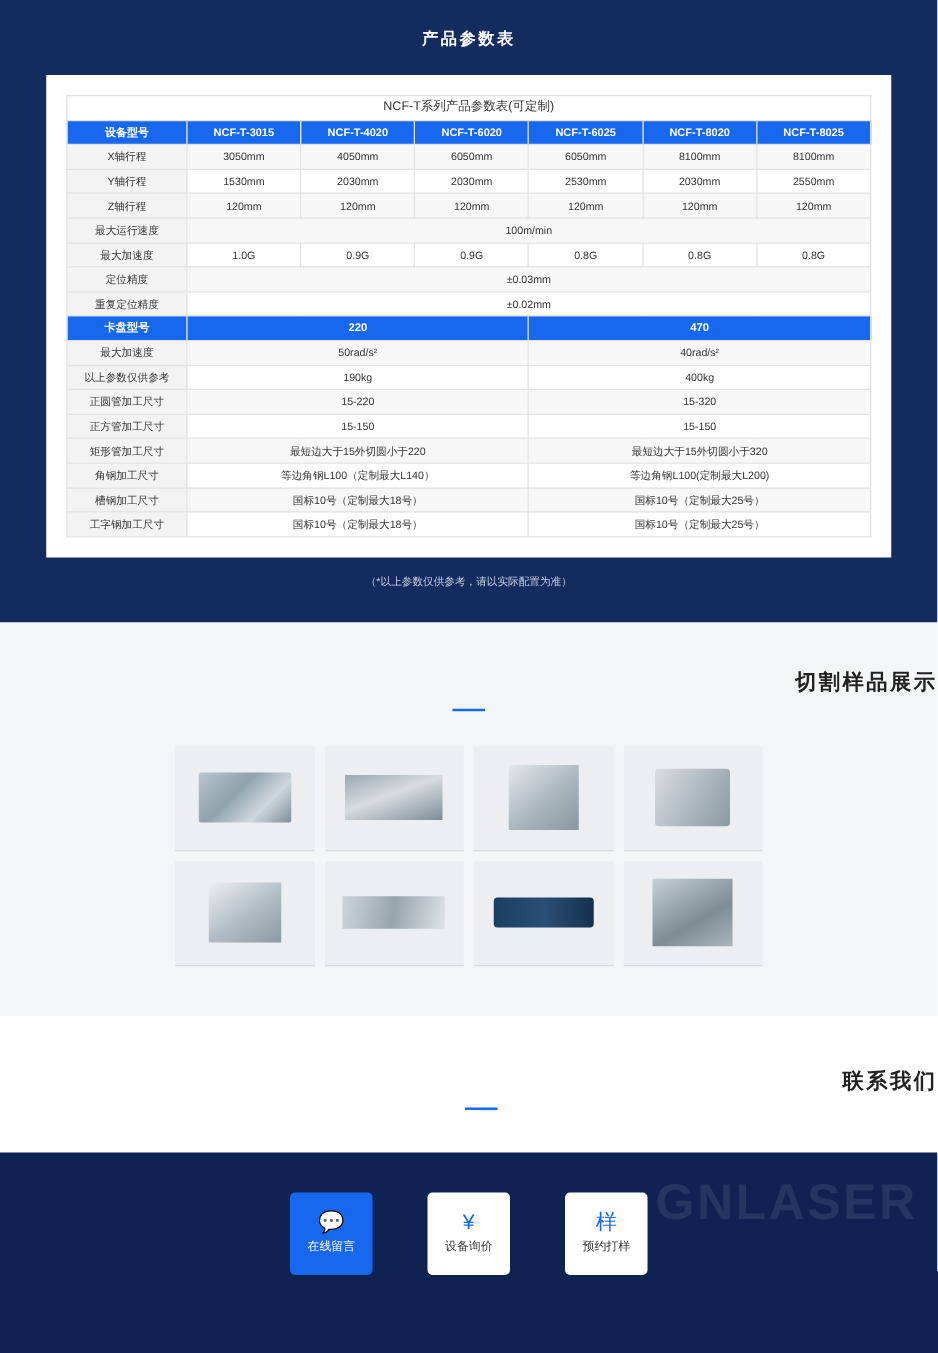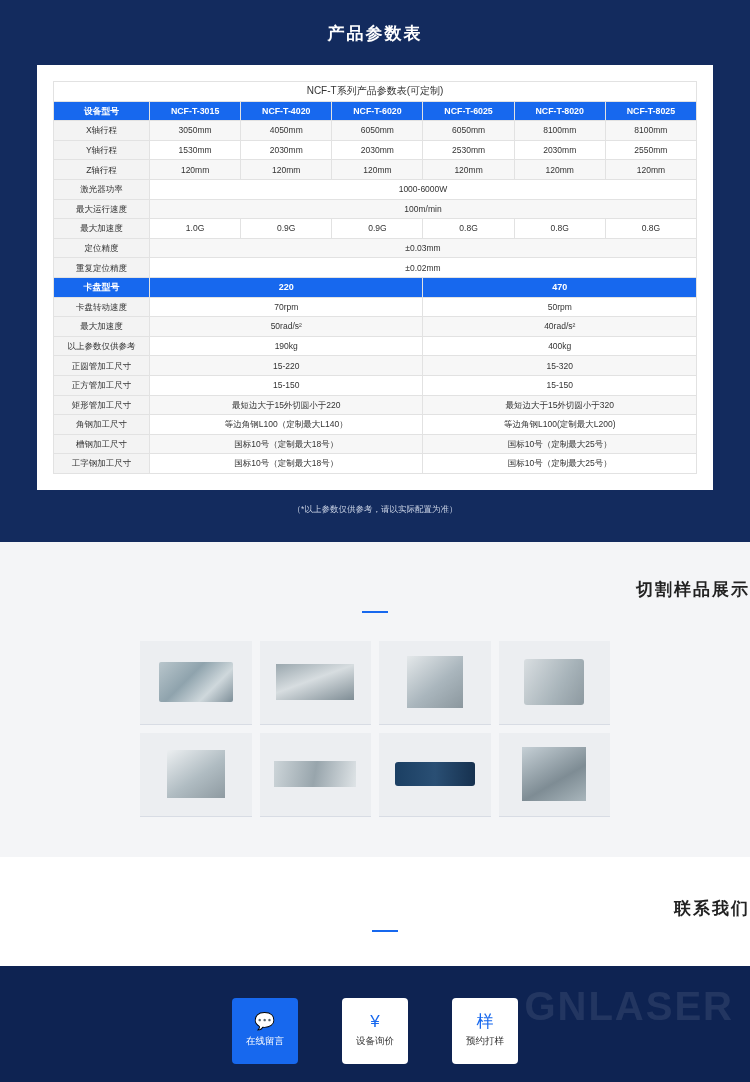--- a/index.html
+++ b/index.html
@@ -10,21 +10,21 @@
     color: #333;
   }
   
   .spec-section {
     background: #132b5e;
     padding: 22px 0 26px 0;
   }
   .spec-title {
     text-align: center;
     color: #ffffff;
-    font-size: 17px;
+    font-size: 13px;
     letter-spacing: 2px;
     margin-bottom: 20px;
   }
   .table-wrap {
     width: 676px;
     margin: 0 auto;
     background: #ffffff;
     padding: 16px;
   }
   table.spec {
@@ -218,24 +218,20 @@
           </tr>
           <tr class="alt">
             <td class="rowlabel">Z轴行程</td>
             <td>120mm</td>
             <td>120mm</td>
             <td>120mm</td>
             <td>120mm</td>
             <td>120mm</td>
             <td>120mm</td>
           </tr>
-          <tr>
-            <td class="rowlabel">激光器功率</td>
-            <td colspan="6">1000-6000W</td>
-          </tr>
           <tr class="alt">
             <td class="rowlabel">最大运行速度</td>
             <td colspan="6">100m/min</td>
           </tr>
           <tr>
             <td class="rowlabel">最大加速度</td>
             <td>1.0G</td>
             <td>0.9G</td>
             <td>0.9G</td>
             <td>0.8G</td>
@@ -248,25 +244,20 @@
           </tr>
           <tr>
             <td class="rowlabel">重复定位精度</td>
             <td colspan="6">±0.02mm</td>
           </tr>
           <tr class="chuck-header">
             <td class="rowlabel" style="background: rgb(23, 104, 238);">卡盘型号</td>
             <td colspan="3">220</td>
             <td colspan="3">470</td>
           </tr>
-          <tr>
-            <td class="rowlabel">卡盘转动速度</td>
-            <td colspan="3">70rpm</td>
-            <td colspan="3">50rpm</td>
-          </tr>
           <tr class="alt">
             <td class="rowlabel">最大加速度</td>
             <td colspan="3">50rad/s²</td>
             <td colspan="3">40rad/s²</td>
           </tr>
           <tr>
             <td class="rowlabel">以上参数仅供参考</td>
             <td colspan="3">190kg</td>
             <td colspan="3">400kg</td>
           </tr>

